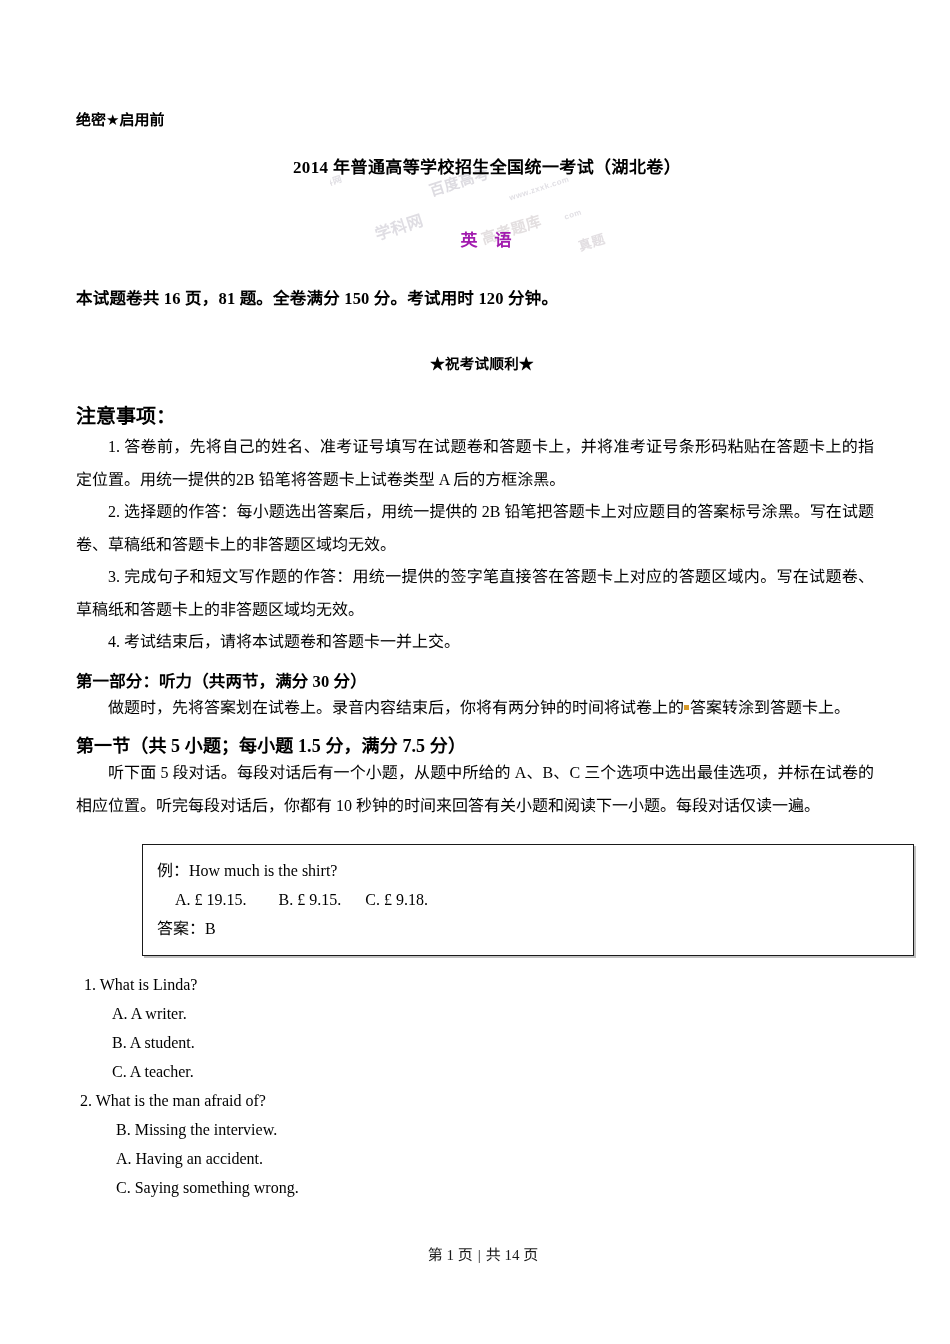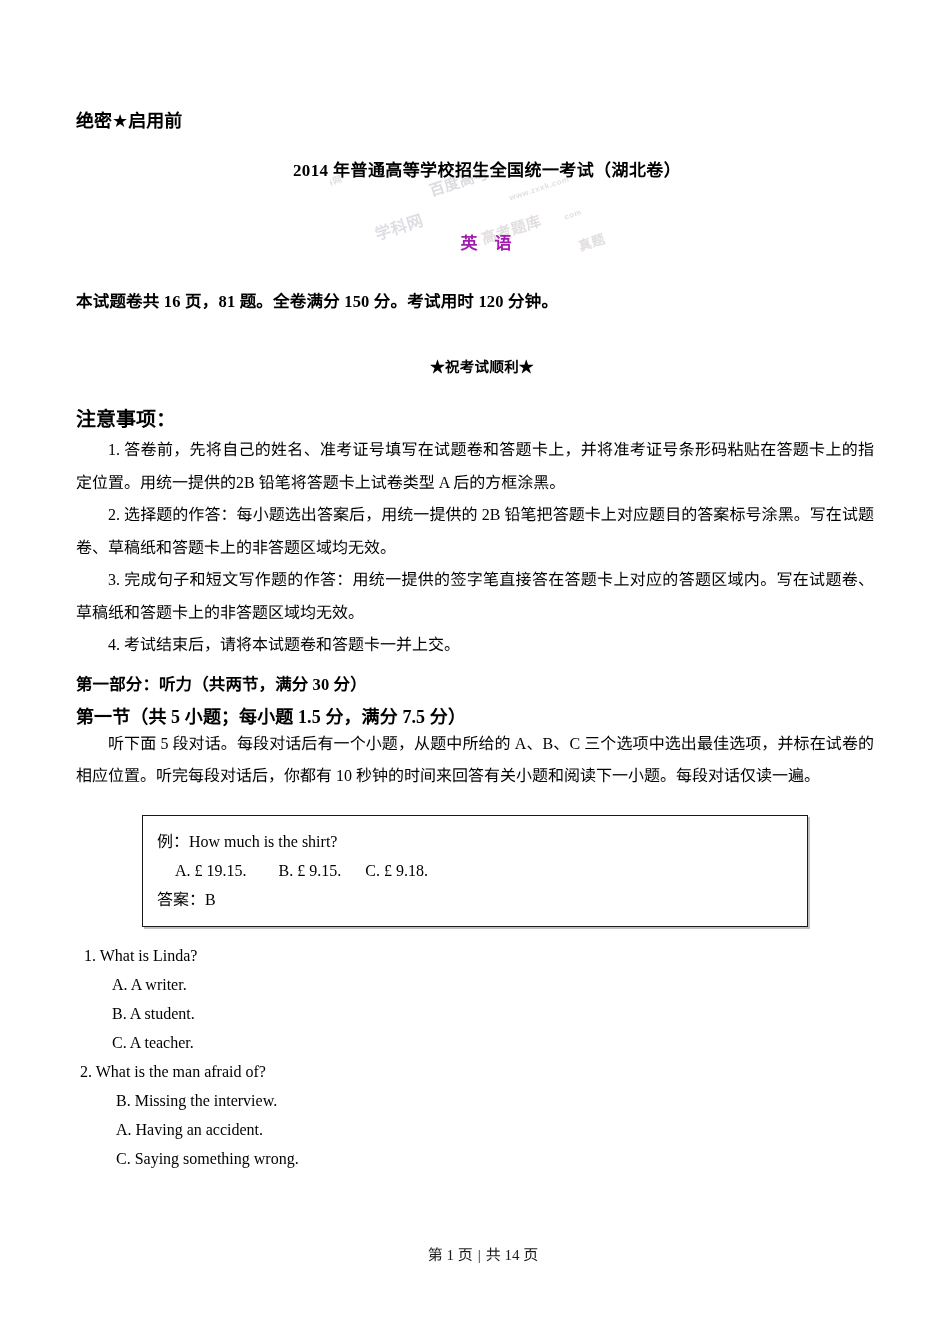--- a/index.html
+++ b/index.html
@@ -58,21 +58,21 @@
 
   
   .content {
     position: relative;
     z-index: 2;
     padding: 0 76px;
   }
 
   .secret-line {
     font-family: "Liberation Sans", "DejaVu Sans", sans-serif;
-    font-size: 18px;
+    font-size: 15px;
     font-weight: 600;
     line-height: 1;
     padding-top: 112px;
   }
 
   .doc-title {
     text-align: center;
     font-size: 17px;
     font-weight: bold;
     letter-spacing: .4px;
@@ -142,21 +142,21 @@
     width: 5px;
     height: 5px;
     background: #d79b2a;
     vertical-align: 3px;
     margin: 0 1px 0 0;
   }
 
   
   .example-box {
     margin: 22px 0 0 66px;
-    width: 666px;
+    width: 772px;
     box-sizing: border-box;
     border: 1px solid #1a1a1a;
     box-shadow: 2px 2px 0 0 rgba(140,140,140,.55);
     padding: 11px 14px 12px 14px;
   }
   .example-line {
     font-size: 16px;
     line-height: 29px;
     white-space: pre;
   }
@@ -222,20 +222,21 @@
 
     <div class="notice-list">
       <p class="para indent">1. 答卷前，先将自己的姓名、准考证号填写在试题卷和答题卡上，并将准考证号条形码粘贴在答题卡上的指定位置。用统一提供的2B 铅笔将答题卡上试卷类型 A 后的方框涂黑。</p>
       <p class="para indent">2. 选择题的作答：每小题选出答案后，用统一提供的 2B 铅笔把答题卡上对应题目的答案标号涂黑。写在试题卷、草稿纸和答题卡上的非答题区域均无效。</p>
       <p class="para indent">3. 完成句子和短文写作题的作答：用统一提供的签字笔直接答在答题卡上对应的答题区域内。写在试题卷、草稿纸和答题卡上的非答题区域均无效。</p>
       <p class="para indent">4. 考试结束后，请将本试题卷和答题卡一并上交。</p>
     </div>
 
     <div class="part-head">第一部分：听力（共两节，满分 30 分）</div>
 
+    <p class="para indent"><span>做题时，先将答案划在试卷上。录音内容结束后，你将有两分钟的时间将试卷上的</span><span class="dot-mark"></span><span>答案转涂到答题卡上。</span></p>
 
     <div class="section-head">第一节（共 5 小题；每小题 1.5 分，满分 7.5 分）</div>
 
     <p class="para indent">听下面 5 段对话。每段对话后有一个小题，从题中所给的 A、B、C 三个选项中选出最佳选项，并标在试卷的相应位置。听完每段对话后，你都有 10 秒钟的时间来回答有关小题和阅读下一小题。每段对话仅读一遍。</p>
 
     <div class="example-box">
       <div class="example-line">例：How much is the shirt?</div>
       <div class="example-line opts">A. £ 19.15.        B. £ 9.15.      C. £ 9.18.</div>
       <div class="example-line">答案：B</div>
     </div>

